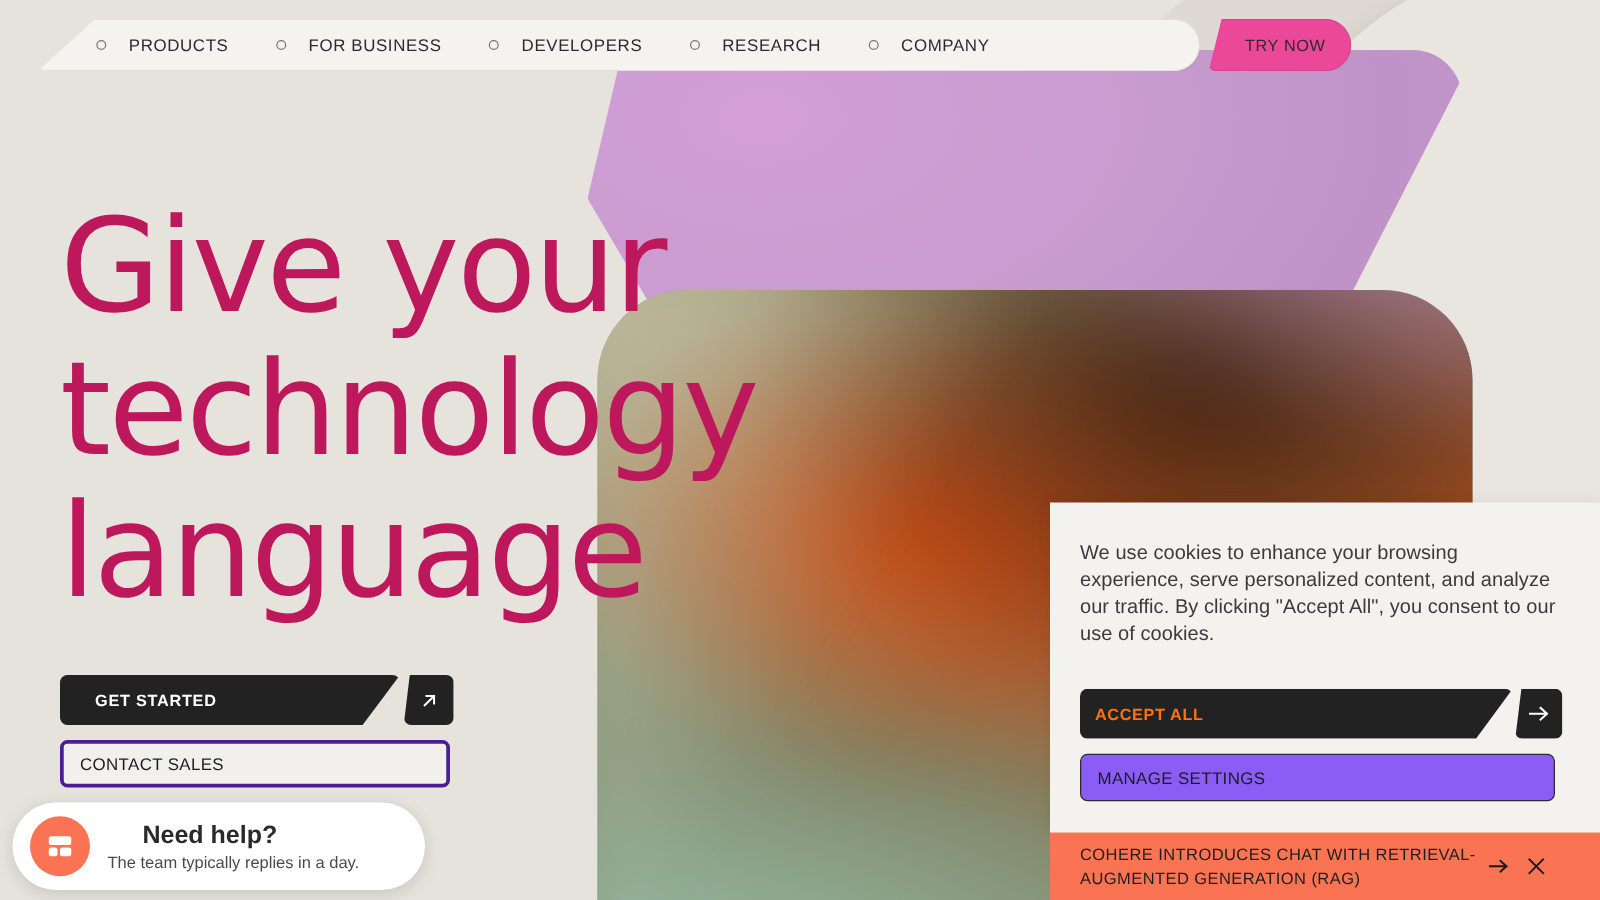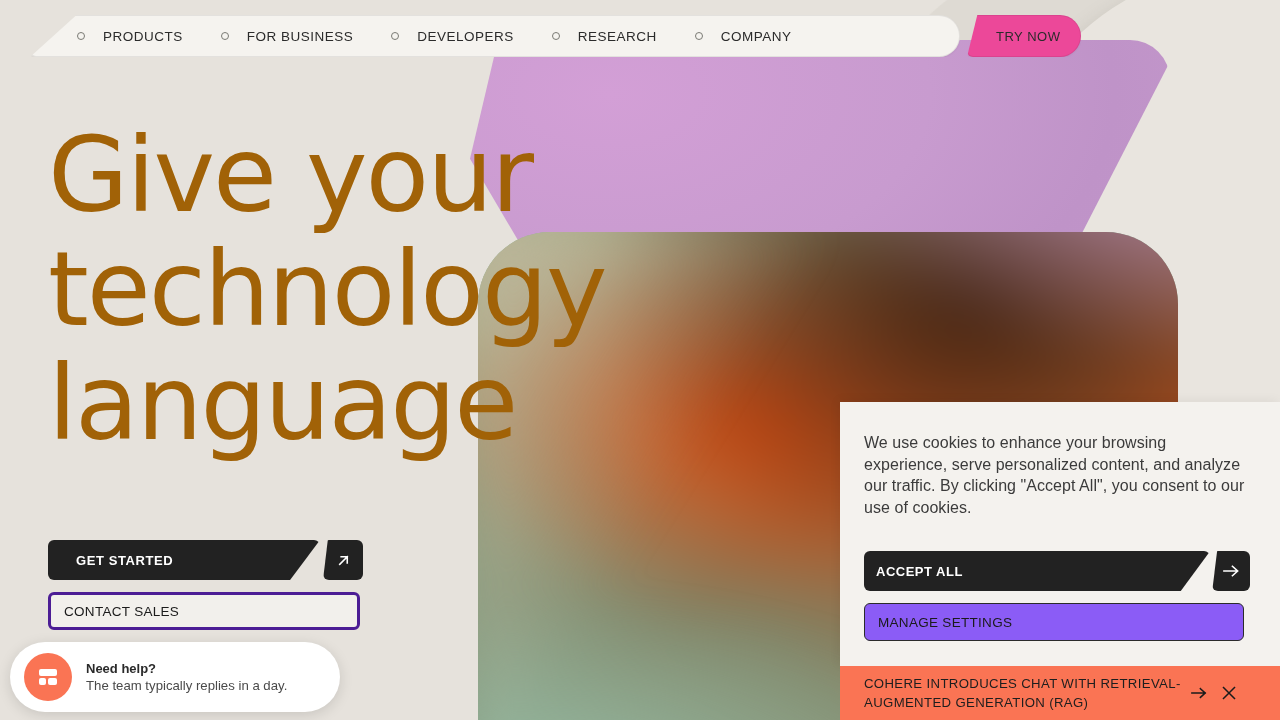--- a/index.html
+++ b/index.html
@@ -178,22 +178,23 @@
   }
 
   
   .hero { position: absolute; left: 48px; top: 118px; z-index: 20; }
   .headline {
     font-family: "DejaVu Sans", sans-serif;
     font-size: 104px;
     line-height: 114px;
     font-weight: 400;
     letter-spacing: -2px;
-    color: #a16207;
+    color: #be185d;
     white-space: pre;
+    margin-top: 38px;
   }
 
   .cta { position: absolute; left: 48px; top: 540px; z-index: 30; }
   .cta-row { display: flex; align-items: center; height: 40px; }
   .btn-dark {
     position: relative;
     width: 272px; height: 40px;
     background: #222222;
     color: #ffffff;
     display: flex; align-items: center;
@@ -242,21 +243,21 @@
     color: #3b3b3b;
     letter-spacing: .05px;
     max-width: 384px;
   }
   .cookie-actions { margin-top: 33px; }
   .accept-row { display: flex; align-items: center; height: 40px; }
   .btn-accept {
     position: relative;
     width: 348px; height: 40px;
     background: #222222;
-    color: #ffffff;
+    color: #f97316;
     display: flex; align-items: center;
     padding-left: 12px;
     font-size: 13px; font-weight: bold; letter-spacing: .5px;
     text-transform: uppercase;
     border-radius: 6px;
     clip-path: polygon(0 0, 100% 0, 91.5% 100%, 0 100%);
     cursor: pointer;
   }
   .btn-accept-arrow {
     width: 38px; height: 40px; margin-left: 2px;
@@ -322,22 +323,23 @@
     flex: none; margin-right: 14px;
   }
   .chat-glyph { position: relative; width: 18px; height: 16px; }
   .chat-glyph i {
     position: absolute; background: #fff; display: block;
   }
   .cg1 { left: 0; top: 0; width: 18px; height: 7px; border-radius: 2px 2px 2px 2px; }
   .cg2 { left: 0; top: 9px; width: 7px; height: 7px; border-radius: 2px; }
   .cg3 { left: 9px; top: 9px; width: 9px; height: 7px; border-radius: 2px; }
   .chat-title {
-    font-size: 13px; font-weight: bold; color: #2a2a2a;
+    font-size: 20px; font-weight: bold; color: #2a2a2a;
     margin-bottom: 2px;
+    margin-left: 28px;
   }
   .chat-sub { font-size: 13.2px; color: #4a4a4a; }
 
   svg { display: block; }
 </style>
 </head>
 <body>
 
 <div class="page">
 

